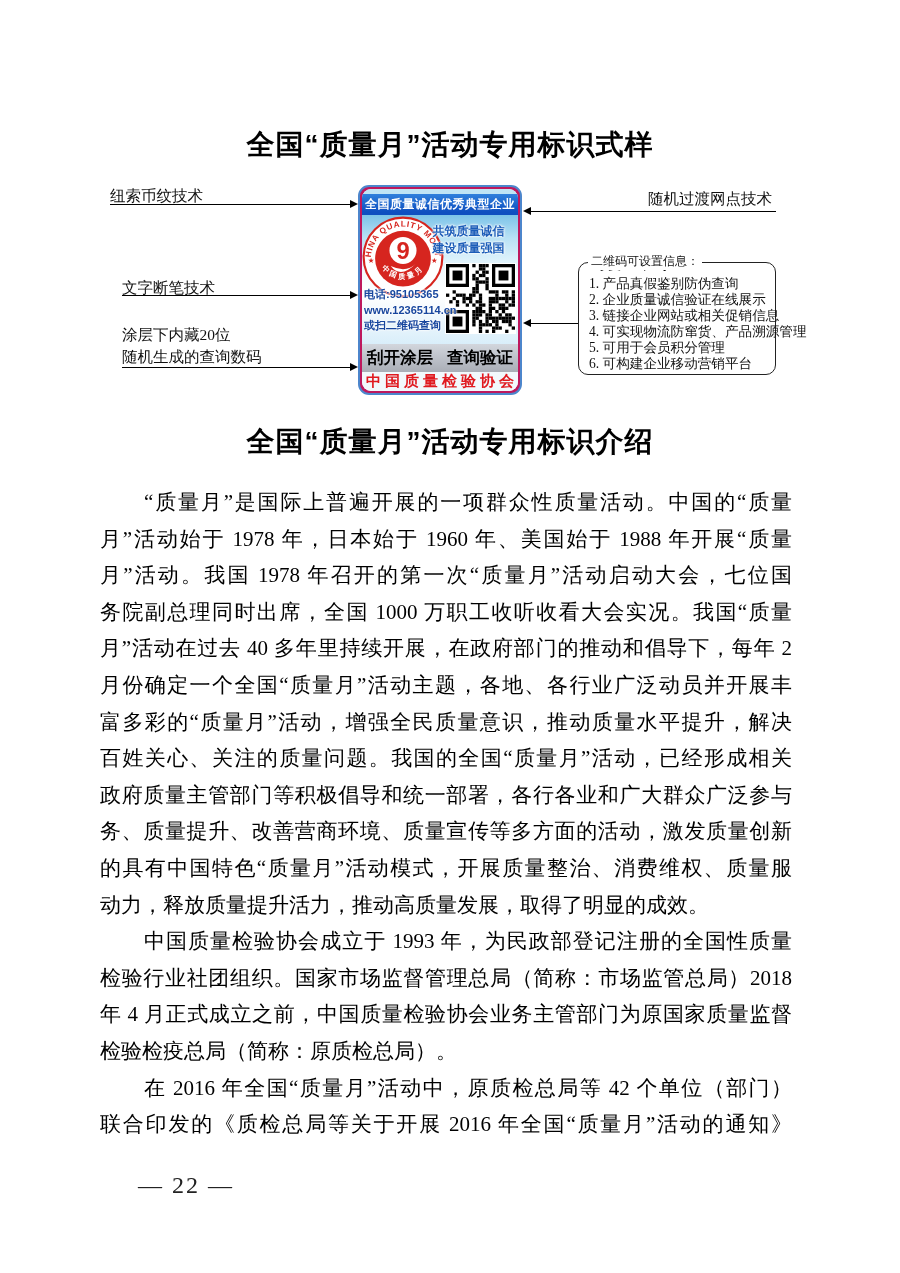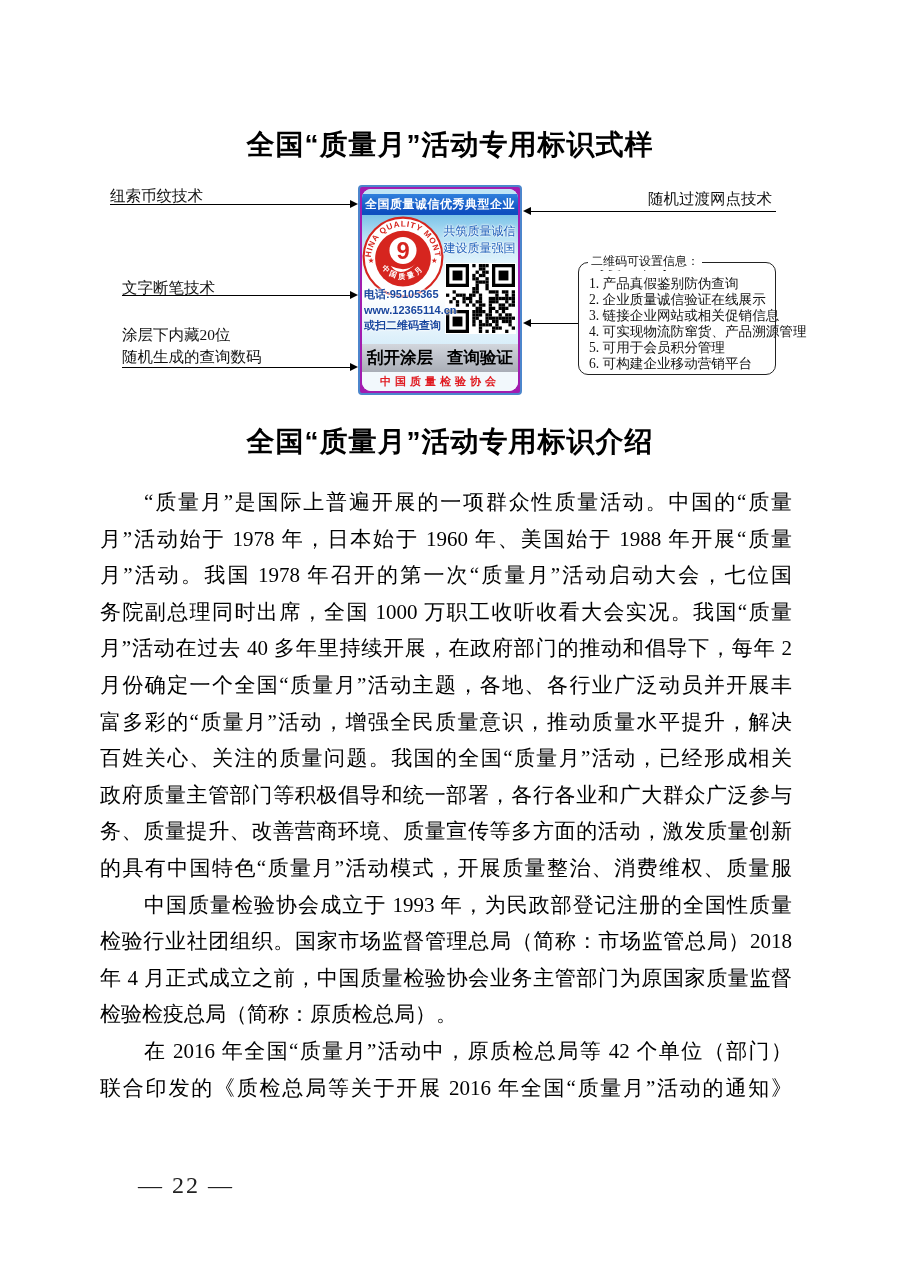--- a/index.html
+++ b/index.html
@@ -16,48 +16,48 @@
   .diagram { position:absolute; left:0; top:175px; width:900px; height:235px; }
   .callout { position:absolute; font-size:15.5px; color:#111; line-height:20px; }
   .leader { position:absolute; height:0; border-top:1.4px solid #000; }
   .arr-r { position:absolute; width:0; height:0; border-top:4px solid transparent;
            border-bottom:4px solid transparent; border-left:8px solid #000; }
   .arr-l { position:absolute; width:0; height:0; border-top:4px solid transparent;
            border-bottom:4px solid transparent; border-right:8px solid #000; }
 
   
   .sticker { position:absolute; left:358px; top:10px; width:164px; height:210px;
-    border:2px solid #4c86cc; border-radius:4px; background:#a21caf; padding:2px; }
+    border:2px solid #4c86cc; border-radius:11px; background:#be185d; padding:2px; }
   .sticker-in { width:156px; height:202px; border-radius:9px; overflow:hidden;
     display:flex; flex-direction:column; background:#eaf5fc; }
   .st-strip { height:5px; background:#bfe4f5; }
   .st-header { height:21px; background:linear-gradient(180deg,#2f80dc 0%,#0e4fc0 85%);
     color:#fff; font-family:"Liberation Sans","DejaVu Sans",sans-serif; font-weight:700;
     font-size:12px; line-height:21px; text-align:center; letter-spacing:0.5px; }
   .st-main { position:relative; height:129px;
     background:linear-gradient(180deg,#7cc3e8 0%,#b9e2f5 18%,#f3fbff 45%,#ffffff 62%,#d9eefa 100%); }
   .st-logo { position:absolute; left:0px; top:1px; width:82px; height:82px; }
-  .st-slogan { position:absolute; right:1px; top:8px; width:75px; text-align:center;
-    font-family:"Liberation Sans","DejaVu Sans",sans-serif; font-weight:400;
+  .st-slogan { position:absolute; right:12px; top:8px; width:75px; text-align:center;
+    font-family:"Liberation Sans","DejaVu Sans",sans-serif; font-weight:700;
     font-size:12px; line-height:17px; color:#1b5cb8;
     text-shadow:0 0 2px #fff,0 0 2px #fff,0 0 3px #fff; }
   .st-qr { position:absolute; right:2px; top:48px; width:71px; height:71px;
     background:#fff; padding:1px; }
   .st-qr svg { display:block; width:69px; height:69px; }
   .st-contact { position:absolute; left:2px; top:72px; width:88px;
     font-family:"Liberation Sans","DejaVu Sans",sans-serif; font-weight:700;
     font-size:11px; line-height:15.5px; color:#17469e;
     text-shadow:0 0 2px #fff,0 0 2px #fff,0 0 3px #fff; }
   .st-scratch { height:28px; background:linear-gradient(180deg,#d2d6dd,#a9adb6);
     display:flex; justify-content:center; align-items:center; gap:14px;
     font-family:"Liberation Sans","DejaVu Sans",sans-serif; font-weight:700;
     font-size:16.5px; color:#000; }
-  .st-assoc { height:19px; background:#f2f8fc; text-align:center;
-    font-family:"Liberation Sans","DejaVu Sans",sans-serif; font-weight:700;
-    font-size:11px; line-height:18px; color:#e0191f; letter-spacing:4px; }
+  .st-assoc { height:19px; background:#f2f8fc; text-align:right;
+    font-family:"Liberation Sans","DejaVu Sans",sans-serif; font-weight:700;
+    font-size:15px; line-height:18px; color:#e0191f; letter-spacing:4px; }
 
   
   .varqr-label { position:absolute; left:592px; top:80px; font-size:15px; color:#111; }
   .qr-box { position:absolute; left:578px; top:87px; width:198px; height:113px;
     border:1.6px solid #222; border-radius:10px; padding:13px 6px 4px 10px; }
   .qr-box-legend { position:absolute; left:9px; top:-10px; background:#fff;
     padding:0 3px; font-size:12px; color:#111; }
   .qr-box ul { list-style:none; }
   .qr-box li { font-size:13.6px; line-height:16px; color:#111; white-space:nowrap; }
 
@@ -319,20 +319,21 @@
       <div class="bline">月”活动始于 1978 年，日本始于 1960 年、美国始于 1988 年开展“质量</div>
       <div class="bline">月”活动。我国 1978 年召开的第一次“质量月”活动启动大会，七位国</div>
       <div class="bline">务院副总理同时出席，全国 1000 万职工收听收看大会实况。我国“质量</div>
       <div class="bline">月”活动在过去 40 多年里持续开展，在政府部门的推动和倡导下，每年 2</div>
       <div class="bline">月份确定一个全国“质量月”活动主题，各地、各行业广泛动员并开展丰</div>
       <div class="bline">富多彩的“质量月”活动，增强全民质量意识，推动质量水平提升，解决</div>
       <div class="bline">百姓关心、关注的质量问题。我国的全国“质量月”活动，已经形成相关</div>
       <div class="bline">政府质量主管部门等积极倡导和统一部署，各行各业和广大群众广泛参与</div>
       <div class="bline">务、质量提升、改善营商环境、质量宣传等多方面的活动，激发质量创新</div>
       <div class="bline">的具有中国特色“质量月”活动模式，开展质量整治、消费维权、质量服</div>
+      <div class="bline endline">动力，释放质量提升活力，推动高质量发展，取得了明显的成效。</div>
       <div class="bline indent">中国质量检验协会成立于 1993 年，为民政部登记注册的全国性质量</div>
       <div class="bline">检验行业社团组织。国家市场监督管理总局（简称：市场监管总局）2018</div>
       <div class="bline">年 4 月正式成立之前，中国质量检验协会业务主管部门为原国家质量监督</div>
       <div class="bline endline">检验检疫总局（简称：原质检总局）。</div>
       <div class="bline indent">在 2016 年全国“质量月”活动中，原质检总局等 42 个单位（部门）</div>
       <div class="bline">联合印发的《质检总局等关于开展 2016 年全国“质量月”活动的通知》</div>
     </div>
 
   <div class="footer">— 22 —</div>
 </div>

